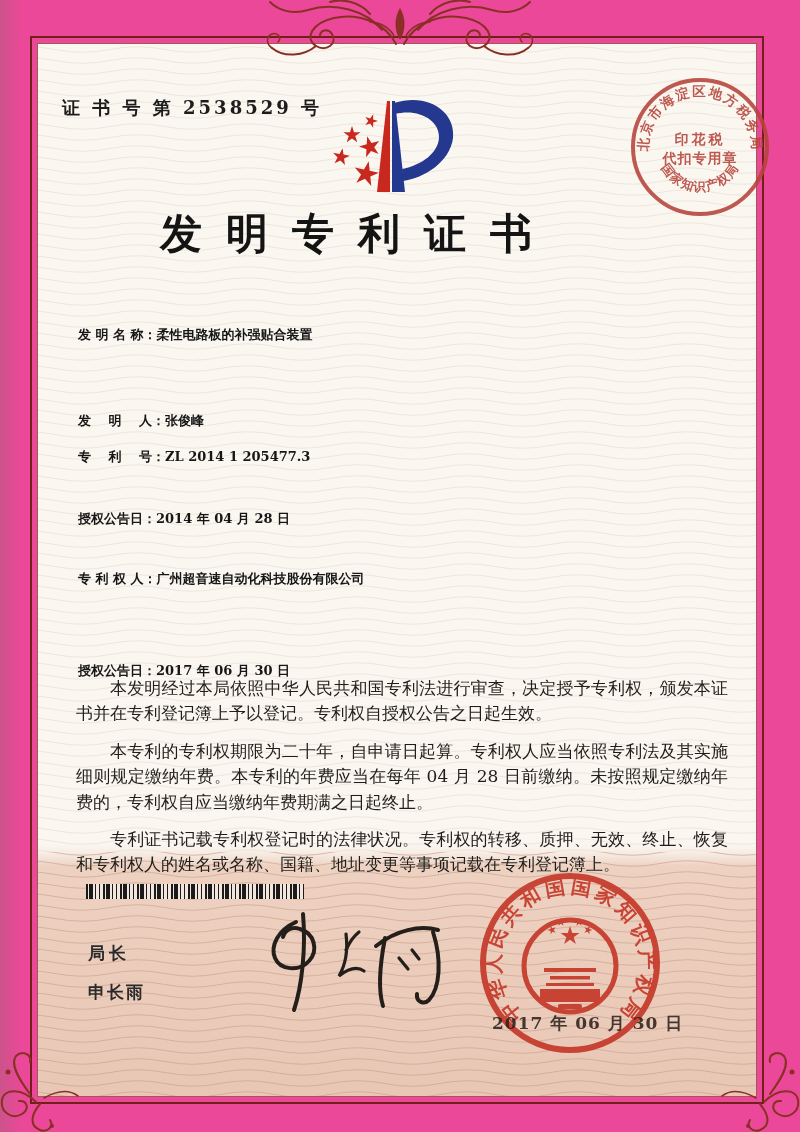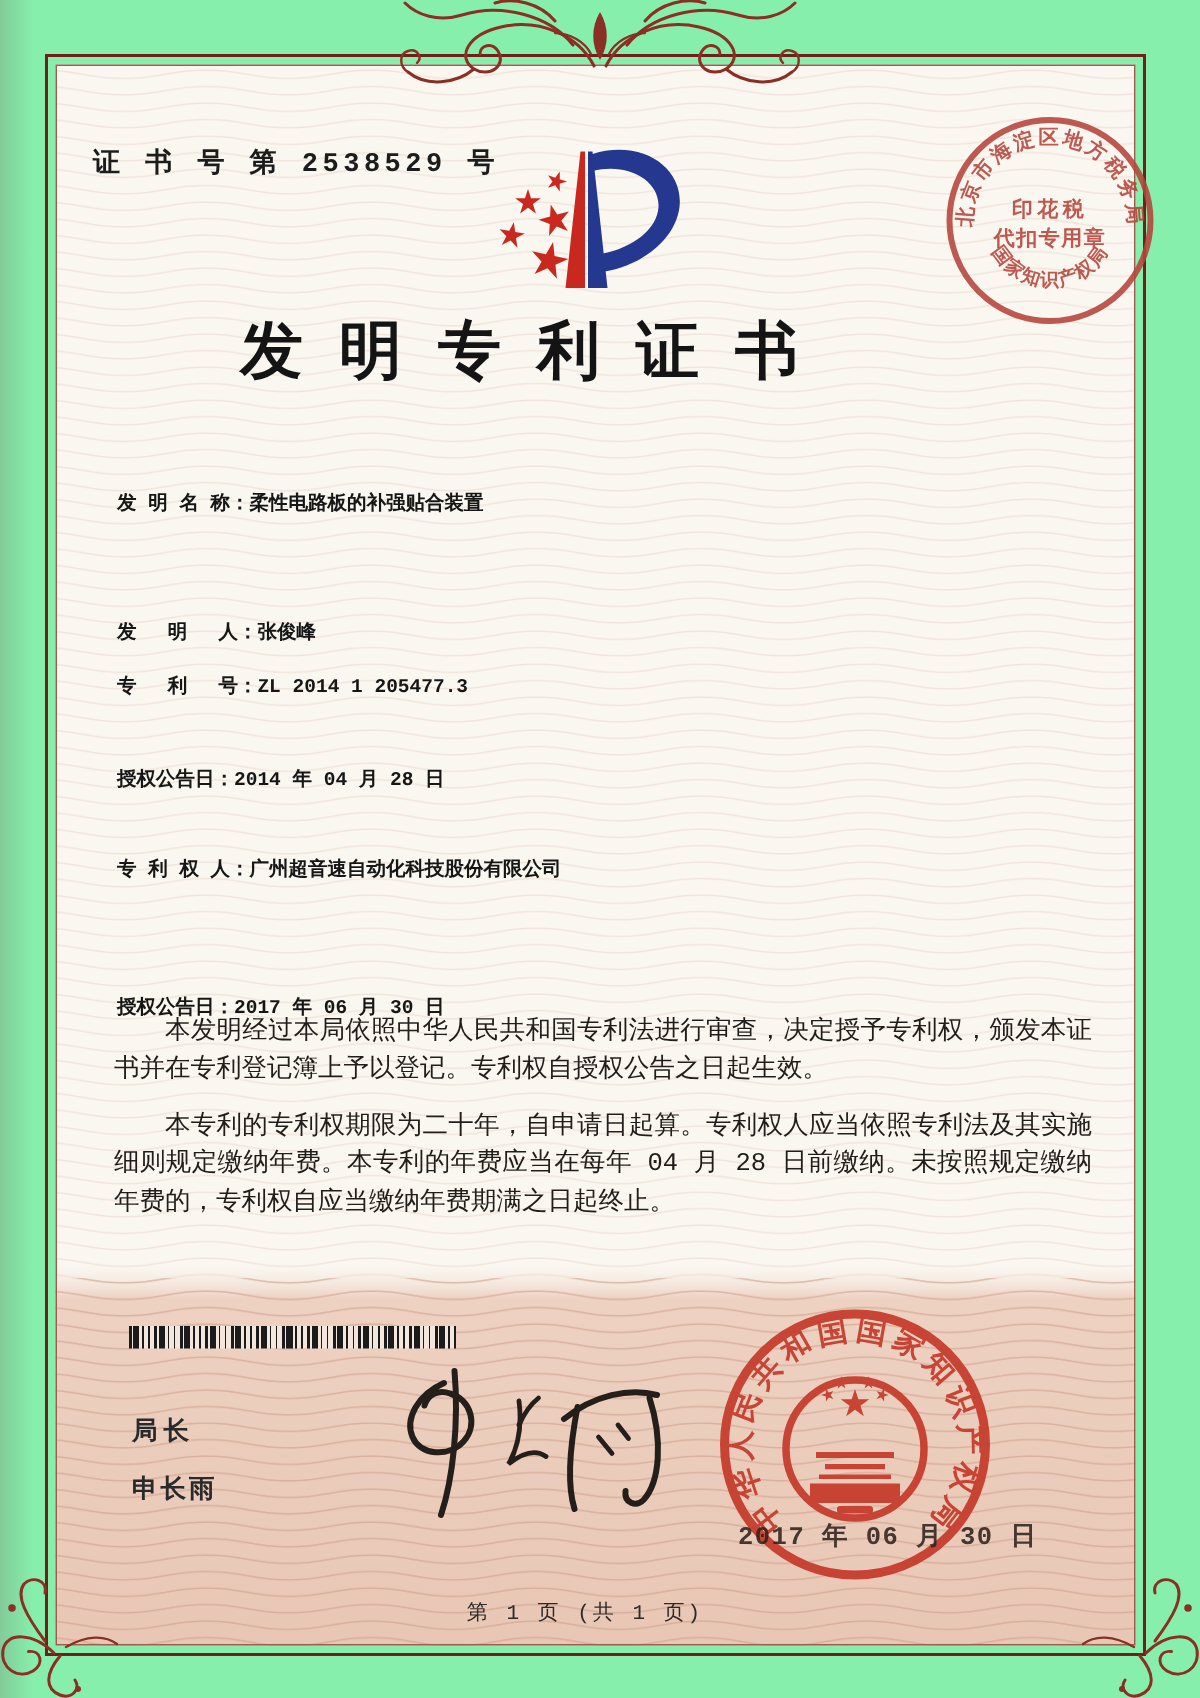--- a/index.html
+++ b/index.html
@@ -1,17 +1,17 @@
 <!DOCTYPE html>
 <html><head>
 <meta charset="utf-8">
 <style>
   html,body{margin:0;padding:0;}
   body{width:800px;height:1132px;background:#e9e6e0;font-family:"DejaVu Serif","Liberation Serif",serif;}
-  .page{position:relative;width:800px;height:1132px;background:#86efac;overflow:hidden;font-family:Liberation Mono, monospace;}
+  .page{position:relative;width:800px;height:1132px;background:#ec4899;overflow:hidden;}
   .abs{position:absolute;}
   .edge-shade{left:0;top:0;width:22px;height:1132px;background:linear-gradient(90deg,rgba(120,110,100,.28),rgba(120,110,100,0));}
   .frame-outer{left:30px;top:36px;width:730px;height:1064px;border:2.5px solid #702019;}
   .frame-inner{left:37px;top:43px;width:718px;height:1052px;border:1px solid #a05a50;}
   .cert-no{left:62px;top:96px;font-size:18px;font-weight:bold;letter-spacing:3px;color:#1c1c1c;}
   .title{left:0;width:692px;top:206px;text-align:center;font-size:42px;font-weight:bold;letter-spacing:24px;text-indent:24px;color:#141414;}
   .field-row{left:78px;font-size:13px;font-weight:bold;color:#161616;white-space:nowrap;}
   .r1{top:326px}.r2{top:412px}.r3{top:448px}.r4{top:510px}.r5{top:570px}.r6{top:662px}
   .body-text{left:64px;top:664px;width:676px;font-size:17px;line-height:25.4px;text-align:justify;color:#201d1a;}
   .body-text p{margin:12px;text-indent:2em;}
@@ -96,20 +96,21 @@
   <div class="abs field-row r1"><span>发 明 名 称：</span><span>柔性电路板的补强贴合装置</span></div>
   <div class="abs field-row r2"><span>发　 明　 人：</span><span>张俊峰</span></div>
   <div class="abs field-row r3"><span>专　 利　 号：</span><span>ZL 2014 1 205477.3</span></div>
   <div class="abs field-row r4"><span>授权公告日：</span><span>2014 年 04 月 28 日</span></div>
   <div class="abs field-row r5"><span>专 利 权 人：</span><span>广州超音速自动化科技股份有限公司</span></div>
   <div class="abs field-row r6"><span>授权公告日：</span><span>2017 年 06 月 30 日</span></div>
 
   <div class="abs body-text">
     <p>本发明经过本局依照中华人民共和国专利法进行审查，决定授予专利权，颁发本证书并在专利登记簿上予以登记。专利权自授权公告之日起生效。</p>
     <p>本专利的专利权期限为二十年，自申请日起算。专利权人应当依照专利法及其实施细则规定缴纳年费。本专利的年费应当在每年 04 月 28 日前缴纳。未按照规定缴纳年费的，专利权自应当缴纳年费期满之日起终止。</p>
+    <p>专利证书记载专利权登记时的法律状况。专利权的转移、质押、无效、终止、恢复和专利权人的姓名或名称、国籍、地址变更等事项记载在专利登记簿上。</p>
   </div>
 
   <div class="abs barcode"></div>
 
   <svg class="abs layer" width="800" height="1132" aria-hidden="true">
     <g opacity="0.92">
       <circle cx="570" cy="963" r="87" fill="none" stroke="#c5392a" stroke-width="6"></circle>
       <path id="sealArc" d="M 516,1008 A 70,70 0 1 1 624,1008" fill="none"></path>
       <text font-size="20" font-weight="bold" fill="#c5392a" letter-spacing="4">
         <textPath href="#sealArc" startOffset="50%" text-anchor="middle">中华人民共和国国家知识产权局</textPath>
@@ -140,21 +141,20 @@
       <path d="M385,938 C380,964 378,990 383,1006"></path>
       <path d="M433,932 C442,960 440,988 429,1000 C424,1005 416,1002 417,994"></path>
       <path d="M399,958 l9,11" stroke-width="3.2"></path>
       <path d="M412,950 l7,9" stroke-width="3.2"></path>
     </g>
   </svg>
 
   <div class="abs director-label">局长</div>
   <div class="abs director-name">申长雨</div>
   <div class="abs seal-date">2017 年 06 月 30 日</div>
-  <div class="abs page-footer">第 1 页 (共 1 页)</div>
 
   <svg class="abs layer" width="800" height="1132" aria-hidden="true">
     <g opacity="0.88">
       <circle cx="700" cy="147" r="67" fill="none" stroke="#b5443a" stroke-width="4"></circle>
       <path id="taxTop" d="M 657,177 A 52,52 0 1 1 743,177" fill="none"></path>
       <path id="taxBot" d="M 662,169 A 44,44 0 0 0 738,169" fill="none"></path>
       <text font-size="13.5" font-weight="bold" fill="#b5443a" letter-spacing="2">
         <textPath href="#taxTop" startOffset="50%" text-anchor="middle">北京市海淀区地方税务局</textPath>
       </text>
       <text font-size="12.5" font-weight="bold" fill="#b5443a" letter-spacing="1">

